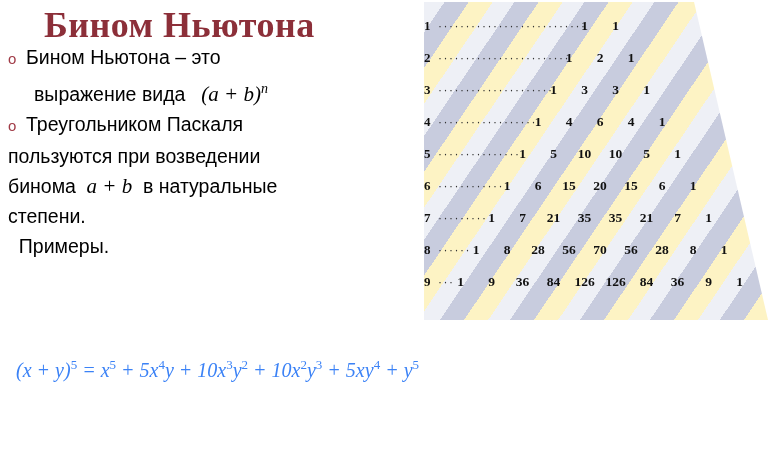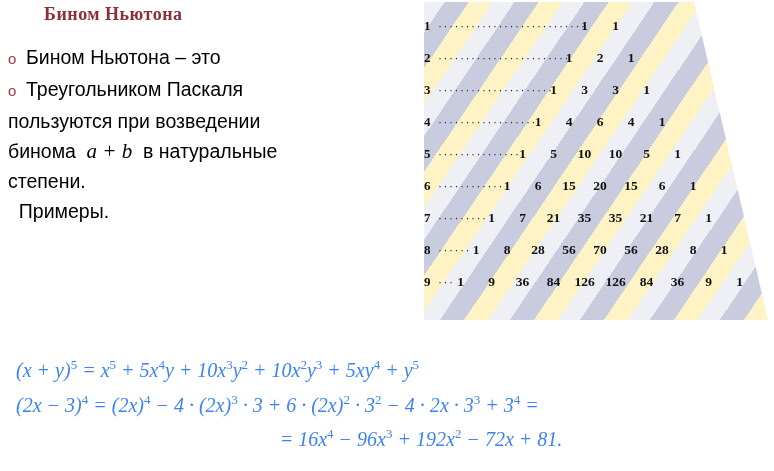--- a/index.html
+++ b/index.html
@@ -16,21 +16,21 @@
     color: #000000;
   }
 
   
   .title {
     position: absolute;
     left: 44px;
     top: 4px;
     font-family: "Liberation Serif", serif;
     font-weight: bold;
-    font-size: 18px;
+    font-size: 36px;
     color: #8c2f39;
     letter-spacing: 0.5px;
     white-space: nowrap;
   }
 
   
   .text-block {
     position: absolute;
     left: 8px;
     top: 42px;
@@ -153,20 +153,26 @@
 <body>
 
 <div class="title">Бином Ньютона</div>
 
 <div class="text-block">
 
   <div class="bullet-line">
     <span class="bullet-mark">o</span><span>Бином Ньютона – это</span>
   </div>
 
+  <div class="bullet-line indent">
+    <span>выражение вида</span>
+    <span class="math">
+      &nbsp;&nbsp;<span>(a + b)</span><span class="sup">n</span>
+    </span>
+  </div>
 
   <div class="bullet-line">
     <span class="bullet-mark">o</span><span>Треугольником Паскаля</span>
   </div>
 
   <div class="bullet-line">
     <span>пользуются при возведении</span>
   </div>
 
   <div class="bullet-line">
@@ -283,24 +289,14 @@
 <div class="formulas">
 
   <div class="formula">
     (<span class="upr" style="font-style:italic">x</span> + <span style="font-style:italic">y</span>)<span class="sup-upr">5</span> =
     <span style="font-style:italic">x</span><span class="sup-upr">5</span> + 5<span style="font-style:italic">x</span><span class="sup-upr">4</span><span style="font-style:italic">y</span>
     + 10<span style="font-style:italic">x</span><span class="sup-upr">3</span><span style="font-style:italic">y</span><span class="sup-upr">2</span>
     + 10<span style="font-style:italic">x</span><span class="sup-upr">2</span><span style="font-style:italic">y</span><span class="sup-upr">3</span>
     + 5<span style="font-style:italic">xy</span><span class="sup-upr">4</span> + <span style="font-style:italic">y</span><span class="sup-upr">5</span>
   </div>
 
-  <div class="formula">
-    (2<span style="font-style:italic">x</span> − 3)<span class="sup-upr">4</span> = (2<span style="font-style:italic">x</span>)<span class="sup-upr">4</span>
-    − 4 · (2<span style="font-style:italic">x</span>)<span class="sup-upr">3</span> · 3
-    + 6 · (2<span style="font-style:italic">x</span>)<span class="sup-upr">2</span> · 3<span class="sup-upr">2</span>
-    − 4 · 2<span style="font-style:italic">x</span> · 3<span class="sup-upr">3</span> + 3<span class="sup-upr">4</span> =
-  </div>
-
-  <div class="formula centered">
-    = 16<span style="font-style:italic">x</span><span class="sup-upr">4</span> − 96<span style="font-style:italic">x</span><span class="sup-upr">3</span>
-    + 192<span style="font-style:italic">x</span><span class="sup-upr">2</span> − 72<span style="font-style:italic">x</span> + 81.
-  </div>
+
 </div>
 
 </body></html>

